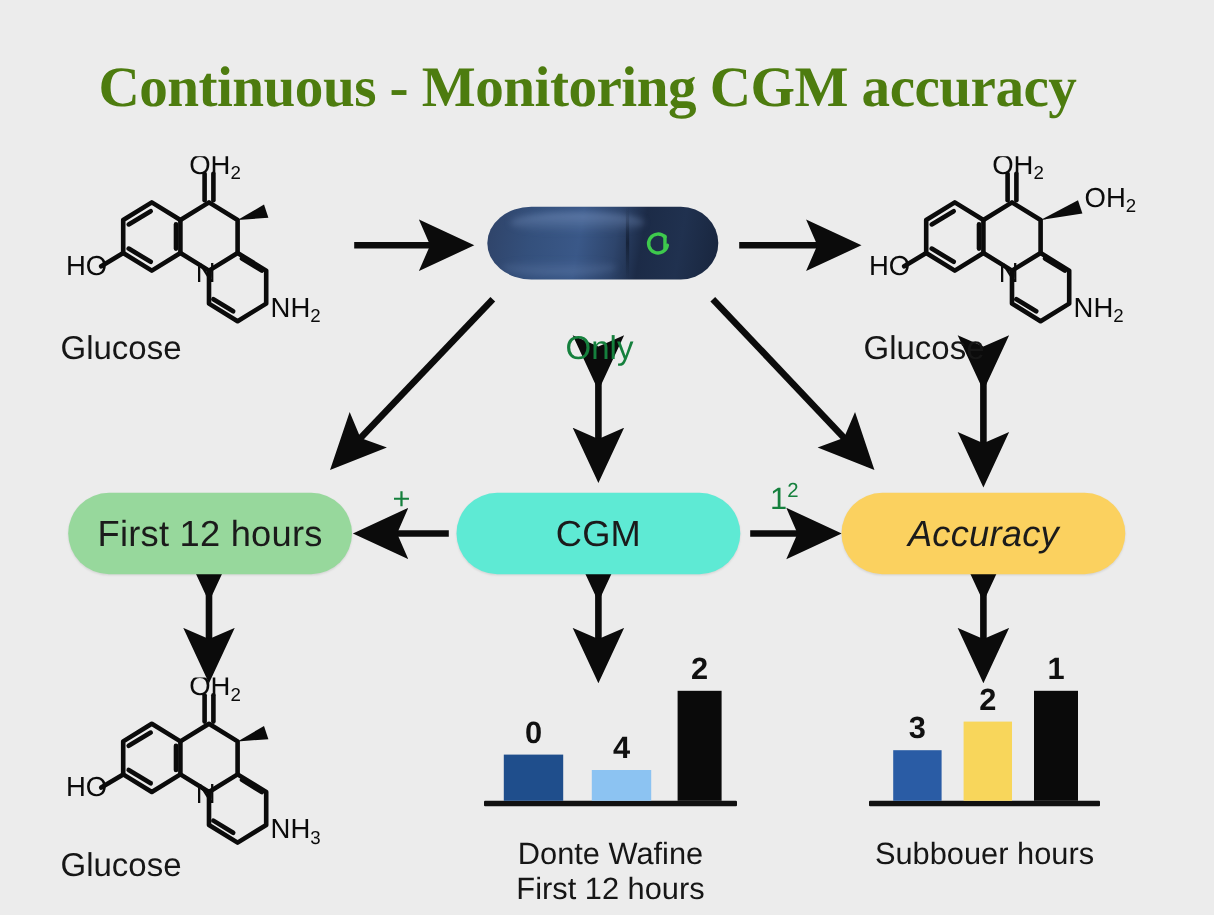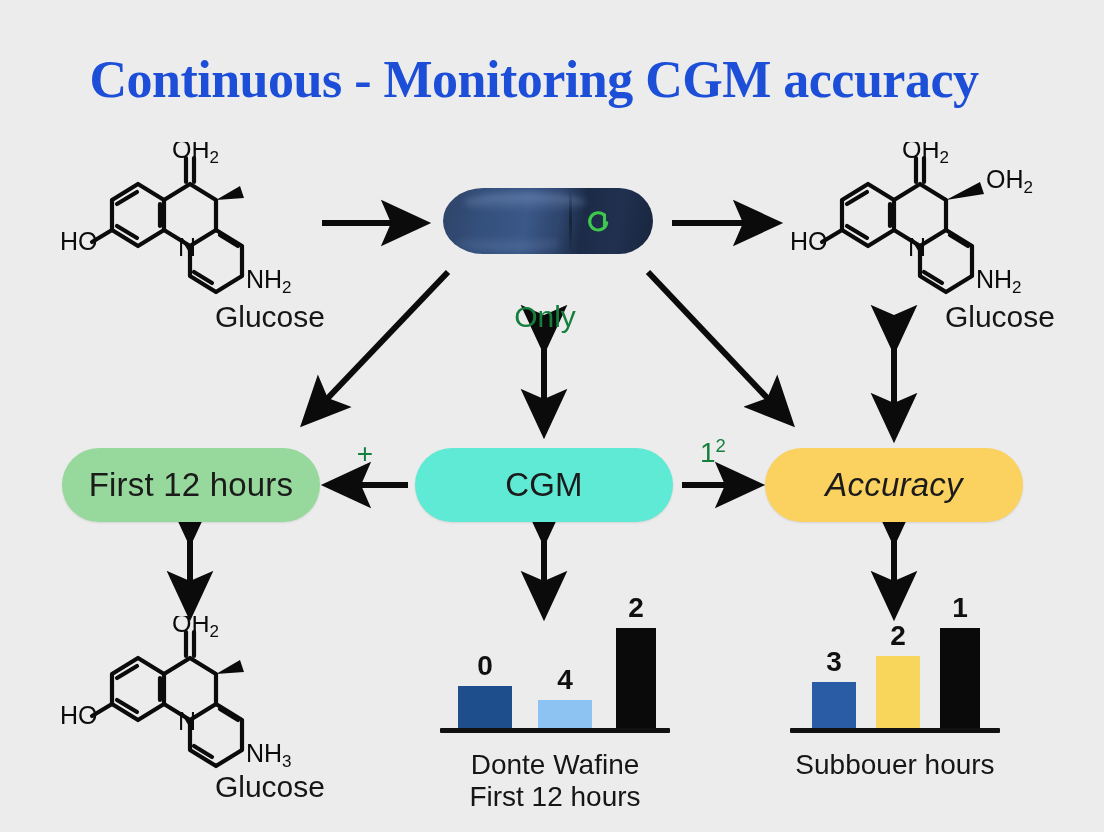--- a/index.html
+++ b/index.html
@@ -20,21 +20,21 @@
 
   
   #title {
     left: 0; top: 50px;
     width: 1068px;
     text-align: center;
     font-family: "Liberation Serif", serif;
     font-weight: 700;
     font-size: 52px;
     letter-spacing: -0.5px;
-    color: #1d4ed8;
+    color: #4d7c0f;
   }
 
   
   .pill {
     display: flex;
     align-items: center;
     justify-content: center;
     border-radius: 44px;
     font-size: 33px;
     color: #1b1b1b;
@@ -91,21 +91,21 @@
     position: absolute;
     left: 74%; top: 50%;
     transform: translate(-50%, -50%);
     width: 30px; height: 30px;
   }
   #device .led svg { display: block; }
 
   
   .molecule svg { display: block; }
   .mol-caption {
-    text-align: right;
+    text-align: left;
     font-size: 30px;
     color: #161616;
   }
   #mol-tl { left: 60px;  top: 142px; }
   #mol-tr { left: 790px; top: 142px; }
   #mol-bl { left: 60px;  top: 616px; }
   #cap-tl { left: 55px;  top: 300px; width: 270px; }
   #cap-tr { left: 785px; top: 300px; width: 270px; }
   #cap-bl { left: 55px;  top: 770px; width: 270px; }
 
@@ -143,21 +143,21 @@
     font-weight: 600;
     color: #101010;
     line-height: 1;
   }
   .chart .axis {
     height: 5px;
     background: #111;
     border-radius: 1px;
   }
   .chart .caption {
-    margin-top: 16px;
+    margin-top: 27px;
     text-align: center;
     font-size: 28px;
     line-height: 1.14;
     color: #161616;
   }
   #chart-mid   { left: 440px; top: 608px; width: 230px; }
   #chart-right { left: 790px; top: 608px; width: 210px; }
 </style>
 </head>
 <body>

